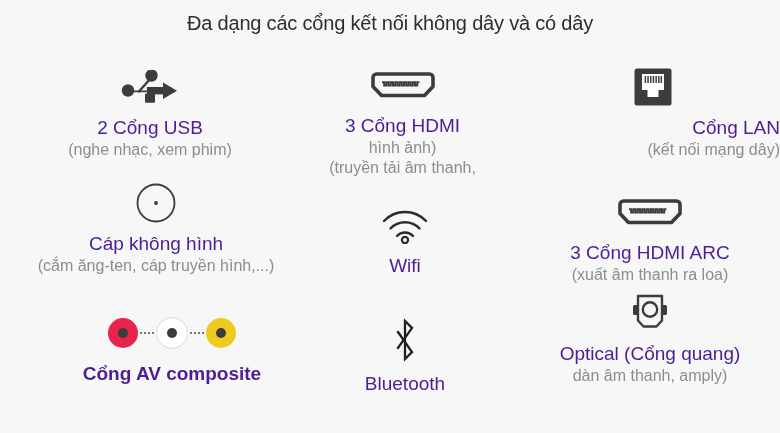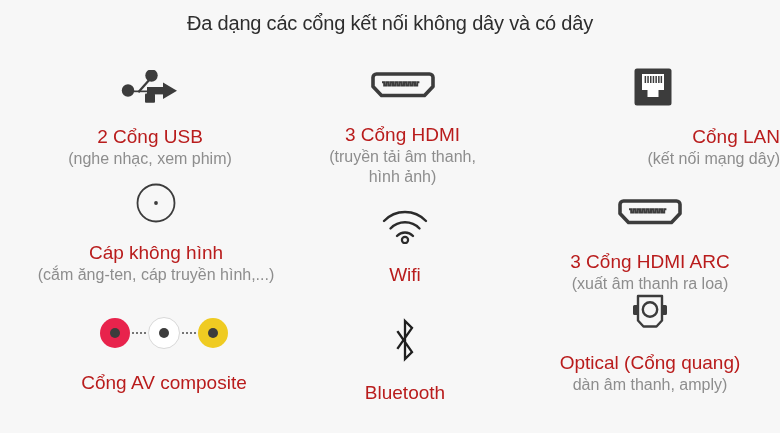--- a/index.html
+++ b/index.html
@@ -44,43 +44,43 @@
     text-align: center;
   }
   .icon-wrap {
     height: 46px;
     display: flex;
     align-items: center;
     justify-content: center;
   }
   .label {
     font-size: 19px;
-    color: #b91c1c;
+    color: #4c1d95;
     line-height: 1.18;
-    margin-top: 16px;
+    margin-top: 7px;
     white-space: nowrap;
   }
   .sub {
     font-size: 16px;
     color: #8d8d8d;
     line-height: 1.2;
     margin-top: 1px;
   }
   .sub .ln { display: block; white-space: nowrap; }
 
   
   #cell-usb      { left: 0px;   top: 2px;   width: 300px; }
   #cell-hdmi     { left: 275px; top: 0px;   width: 255px; }
   #cell-lan      { left: 525px; top: 2px;   width: 255px; text-align: right; }
 
   #cell-coax     { left: 0px;   top: 118px; width: 312px; }
   #cell-wifi     { left: 290px; top: 140px; width: 230px; }
   #cell-hdmiarc  { left: 520px; top: 127px; width: 260px; }
 
-  #cell-av       { left: 8px;   top: 248px; width: 312px; }
+  #cell-av       { left: 16px;   top: 248px; width: 312px; font-weight: bold; }
   #cell-bt       { left: 290px; top: 258px; width: 230px; }
   #cell-optical  { left: 520px; top: 228px; width: 260px; }
 
   
   svg { display: block; }
 
   .rca-row {
     display: flex;
     align-items: center;
     justify-content: center;
@@ -149,22 +149,22 @@
 
     <div class="cell" id="cell-hdmi">
       <div class="icon-wrap">
         <svg width="64" height="30" viewBox="0 0 64 30">
           <path d="M5.5 4 H58.5 A3.5 3.5 0 0 1 62 7.5 V16.5 L53.5 25.5 H10.5 L2 16.5 V7.5 A3.5 3.5 0 0 1 5.5 4 Z" fill="none" stroke="#3c3c3c" stroke-width="3.6" stroke-linejoin="round"></path>
           <path d="M11 12.2 l2.2 0 0 3.4 2.2 0 0 -3.4 2.2 0 0 3.4 2.2 0 0 -3.4 2.2 0 0 3.4 2.2 0 0 -3.4 2.2 0 0 3.4 2.2 0 0 -3.4 2.2 0 0 3.4 2.2 0 0 -3.4 2.2 0 0 3.4 2.2 0 0 -3.4 2.2 0 0 3.4 2.2 0 0 -3.4 2.2 0 0 3.4 2.2 0 0 -3.4 2.2 0" fill="none" stroke="#3c3c3c" stroke-width="2"></path>
         </svg>
       </div>
       <div class="label">3 Cổng HDMI</div>
       <div class="sub">
+        <span class="ln">hình ảnh)</span>
         <span class="ln">(truyền tải âm thanh,</span>
-        <span class="ln">hình ảnh)</span>
       </div>
     </div>
 
     <div class="cell" id="cell-lan">
       <div class="icon-wrap">
         <svg width="40" height="40" viewBox="0 0 40 40">
           <rect x="1.5" y="1.5" width="37" height="37" rx="2.5" fill="#3c3c3c"></rect>
           <path d="M9 7 H31 V23 H25.5 V30 H14.5 V23 H9 Z" fill="#ffffff"></path>
           <g fill="#3c3c3c">
             <rect x="11.6" y="9" width="1.5" height="7"></rect>

